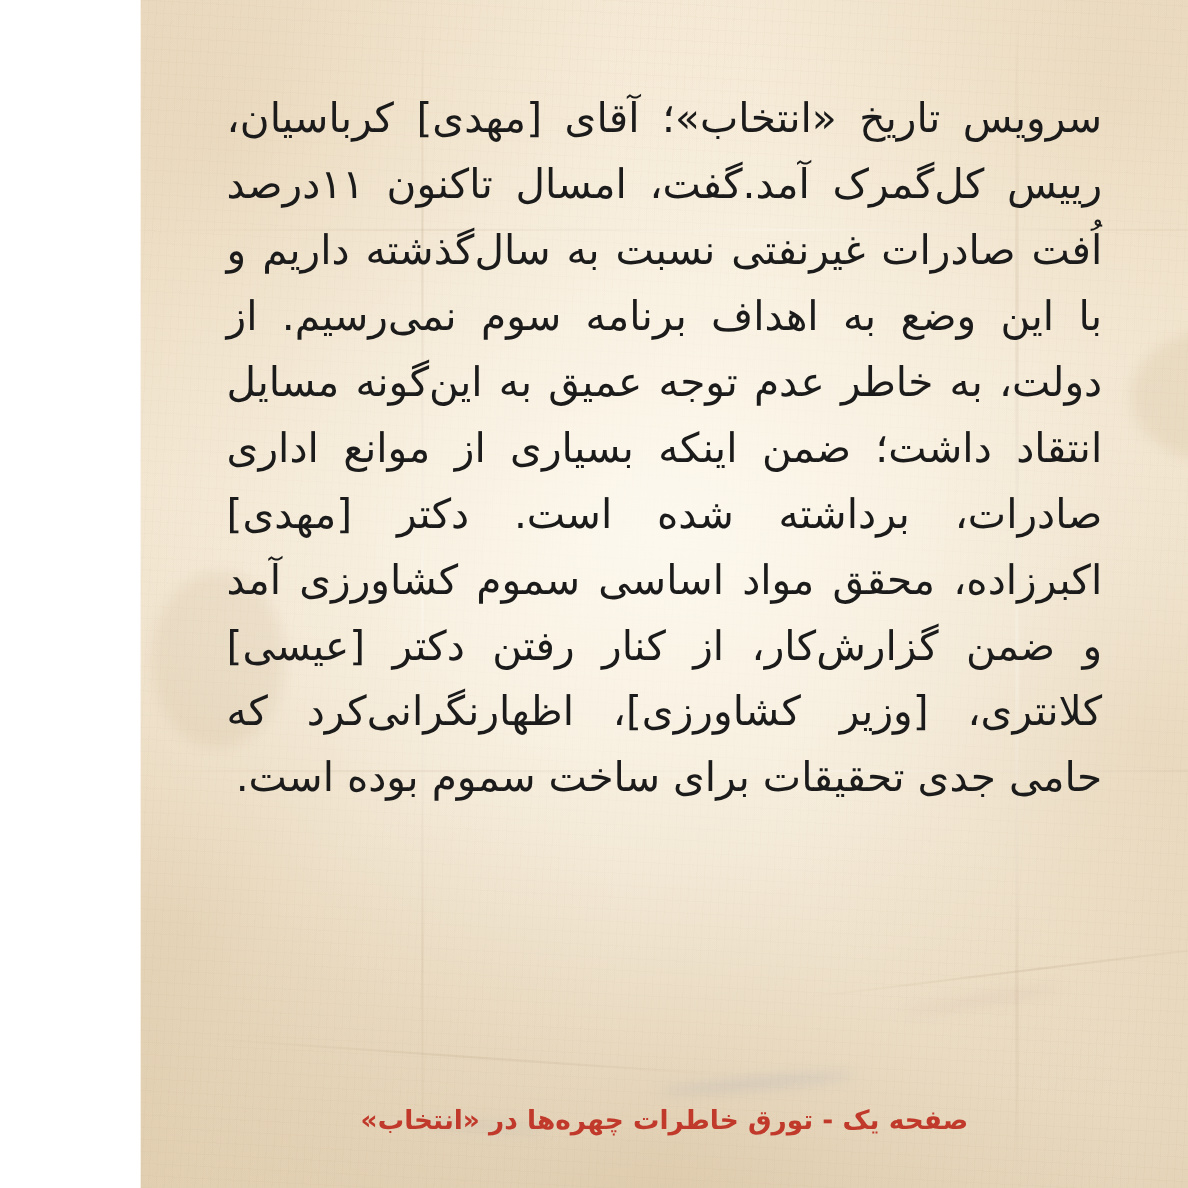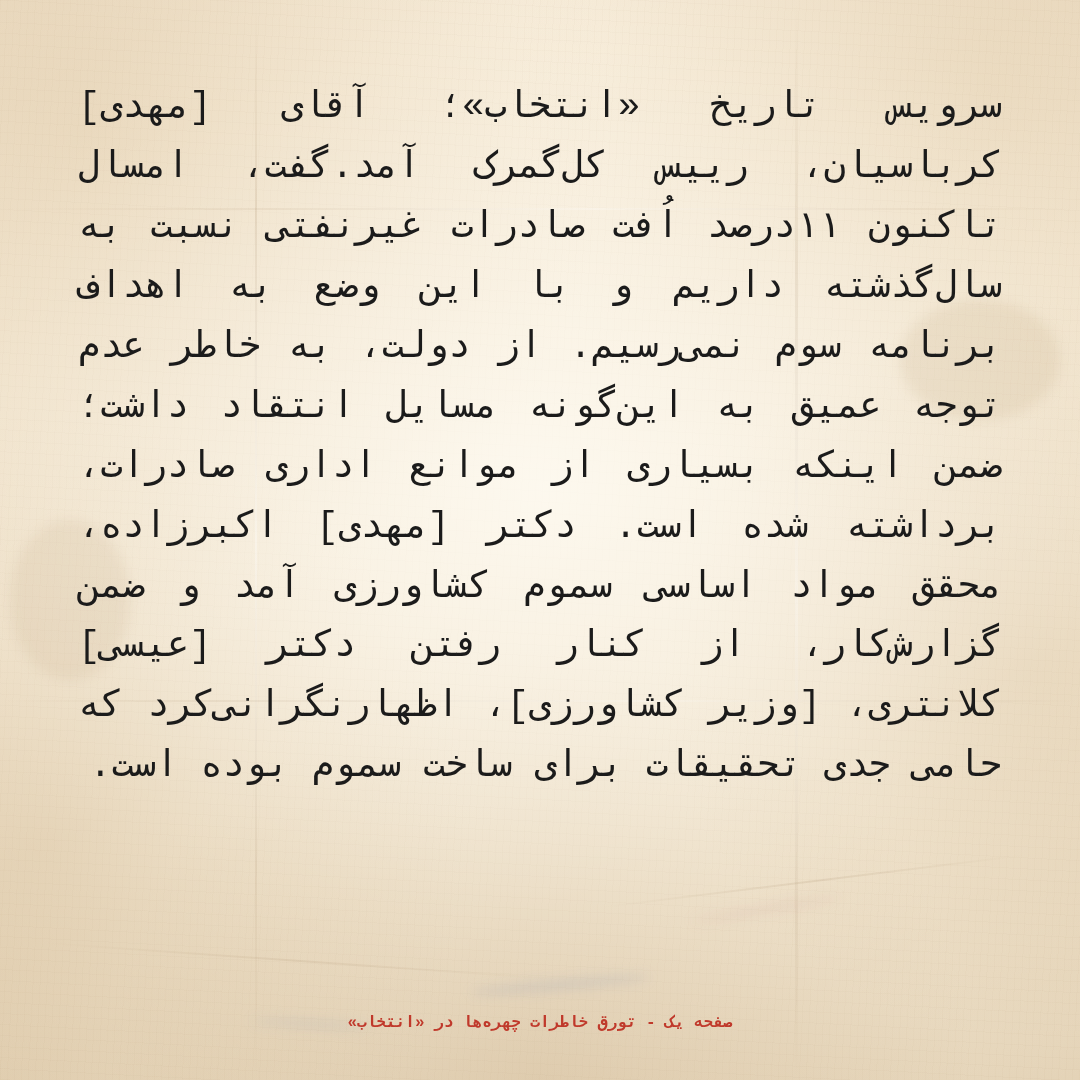--- a/index.html
+++ b/index.html
@@ -9,38 +9,37 @@
   body {
     width: 1080px;
     height: 1080px;
     overflow: hidden;
     font-family: "DejaVu Sans", sans-serif;
   }
 
   
   .page {
     position: relative;
-    width: 1080px;
+    width: 952px;
     height: 1080px;
     box-sizing: border-box;
     background-color: #f3e7d3;
     background-image:
       
       radial-gradient(ellipse 120% 90% at 50% 45%, rgba(255,252,244,0.85) 0%, rgba(255,250,238,0.25) 45%, rgba(196,167,126,0.18) 78%, rgba(150,118,78,0.30) 100%),
       
       repeating-linear-gradient(93deg, rgba(173,142,101,0.045) 0px, rgba(173,142,101,0.045) 1px, rgba(255,255,255,0) 1px, rgba(255,255,255,0) 7px),
       repeating-linear-gradient(3deg, rgba(150,120,85,0.035) 0px, rgba(150,120,85,0.035) 1px, rgba(255,255,255,0) 1px, rgba(255,255,255,0) 11px),
       
       radial-gradient(circle at 8% 12%, rgba(205,174,128,0.40) 0%, rgba(205,174,128,0) 38%),
       radial-gradient(circle at 92% 8%, rgba(212,184,141,0.38) 0%, rgba(212,184,141,0) 34%),
       radial-gradient(circle at 96% 62%, rgba(198,166,120,0.33) 0%, rgba(198,166,120,0) 30%),
       radial-gradient(circle at 4% 78%, rgba(200,170,126,0.36) 0%, rgba(200,170,126,0) 32%),
       radial-gradient(circle at 50% 100%, rgba(188,156,112,0.30) 0%, rgba(188,156,112,0) 36%),
       linear-gradient(175deg, #f7ecd9 0%, #f2e5cf 40%, #eee0c8 70%, #e9dac0 100%);
-    font-family: Liberation Mono, monospace;
   }
 
   
   .crease {
     position: absolute;
     pointer-events: none;
   }
   .crease.v1 { left: 255px; top: 0; width: 2px; height: 1080px;
     background: linear-gradient(to bottom, rgba(160,130,95,0.00), rgba(160,130,95,0.16) 20%, rgba(255,255,255,0.30) 50%, rgba(160,130,95,0.12) 80%, rgba(160,130,95,0.00)); }
   .crease.v2 { left: 795px; top: 0; width: 3px; height: 1080px;
@@ -91,21 +90,21 @@
   .footer {
     position: absolute;
     left: 0;
     right: 0;
     bottom: 48px;
     text-align: center;
   }
   .footer-text {
     display: inline-block;
     color: #c0392b;
-    font-size: 16px;
+    font-size: 24px;
     font-weight: bold;
     letter-spacing: 0;
   }
 </style>
 </head>
 <body>
 
 <div class="page">
 
   <div class="crease v1"></div>

